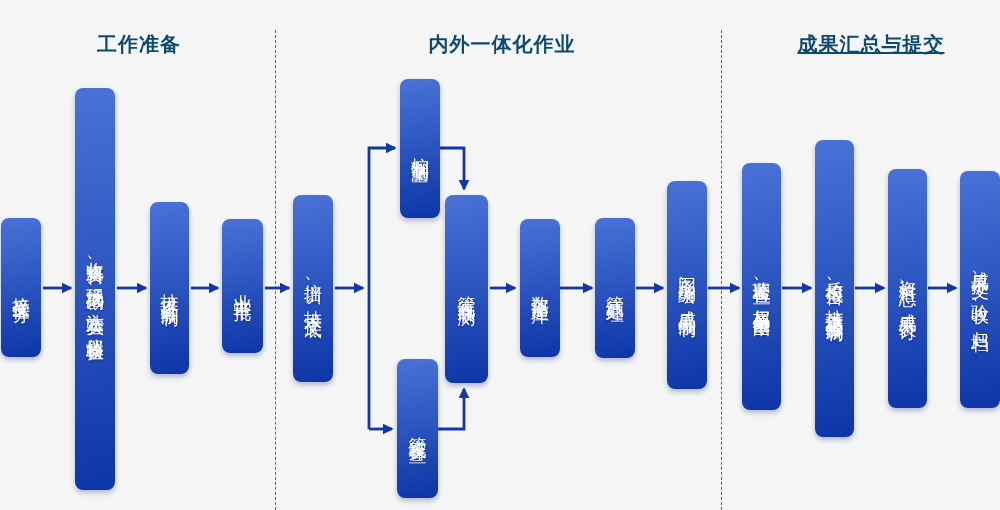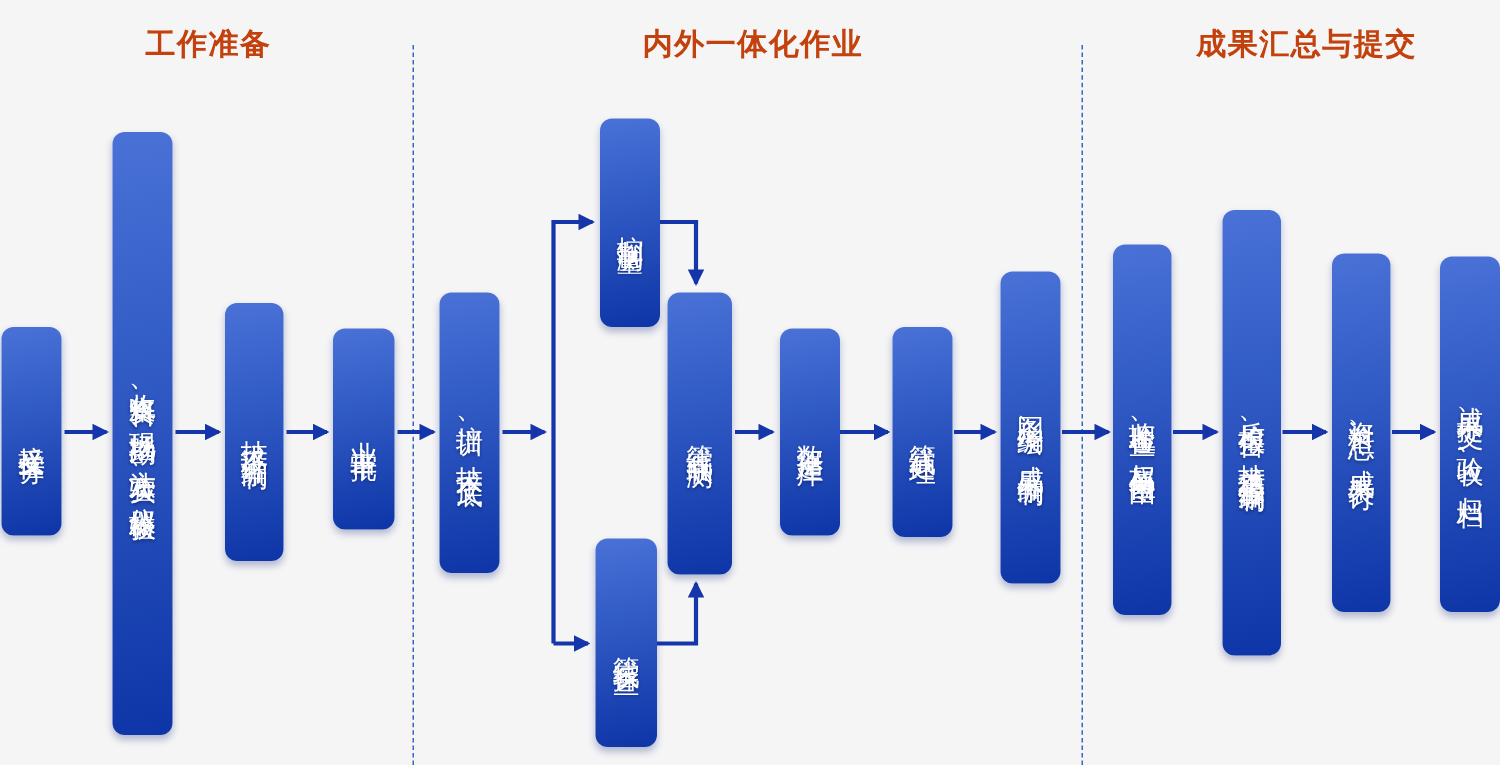--- a/index.html
+++ b/index.html
@@ -8,25 +8,25 @@
     background:#e9e9ea;
   }
   .canvas{
     position:relative;
     width:1000px;height:510px;
     background:#f5f5f6;
     overflow:hidden;
   }
   .phase-title{
     position:absolute;
-    top:16px;
+    top:31px;
     transform:translateX(-50%);
     font-size:20px;
     font-weight:bold;
-    color:#c2410c;
+    color:#0c4a6e;
     letter-spacing:1px;
     white-space:nowrap;
   }
   .divider{
     position:absolute;
     top:30px;
     height:480px;
     width:0;
     border-left:1px dashed #3a62c8;
   }
@@ -57,21 +57,21 @@
     pointer-events:none;
   }
 </style>
 </head>
 <body>
 
 <div class="canvas">
 
   <div class="phase-title" style="left:139px;">工作准备</div>
   <div class="phase-title" style="left:502px;font-family:Liberation Serif, serif;">内外一体化作业</div>
-  <div class="phase-title" style="left:871px;">成果汇总与提交</div>
+  <div class="phase-title" style="left:871px;text-decoration:underline;">成果汇总与提交</div>
 
   <div class="divider" style="left:275px;"></div>
   <div class="divider" style="left:721px;"></div>
 
   <svg class="connectors" width="1000" height="510" viewBox="0 0 1000 510">
     <defs>
       <marker id="ah" viewBox="0 0 10 10" refX="8.5" refY="5" markerUnits="userSpaceOnUse" markerWidth="11" markerHeight="11" orient="auto">
         <path d="M0,0 L10,5 L0,10 Z" fill="#1436aa"></path>
       </marker>
     </defs>

